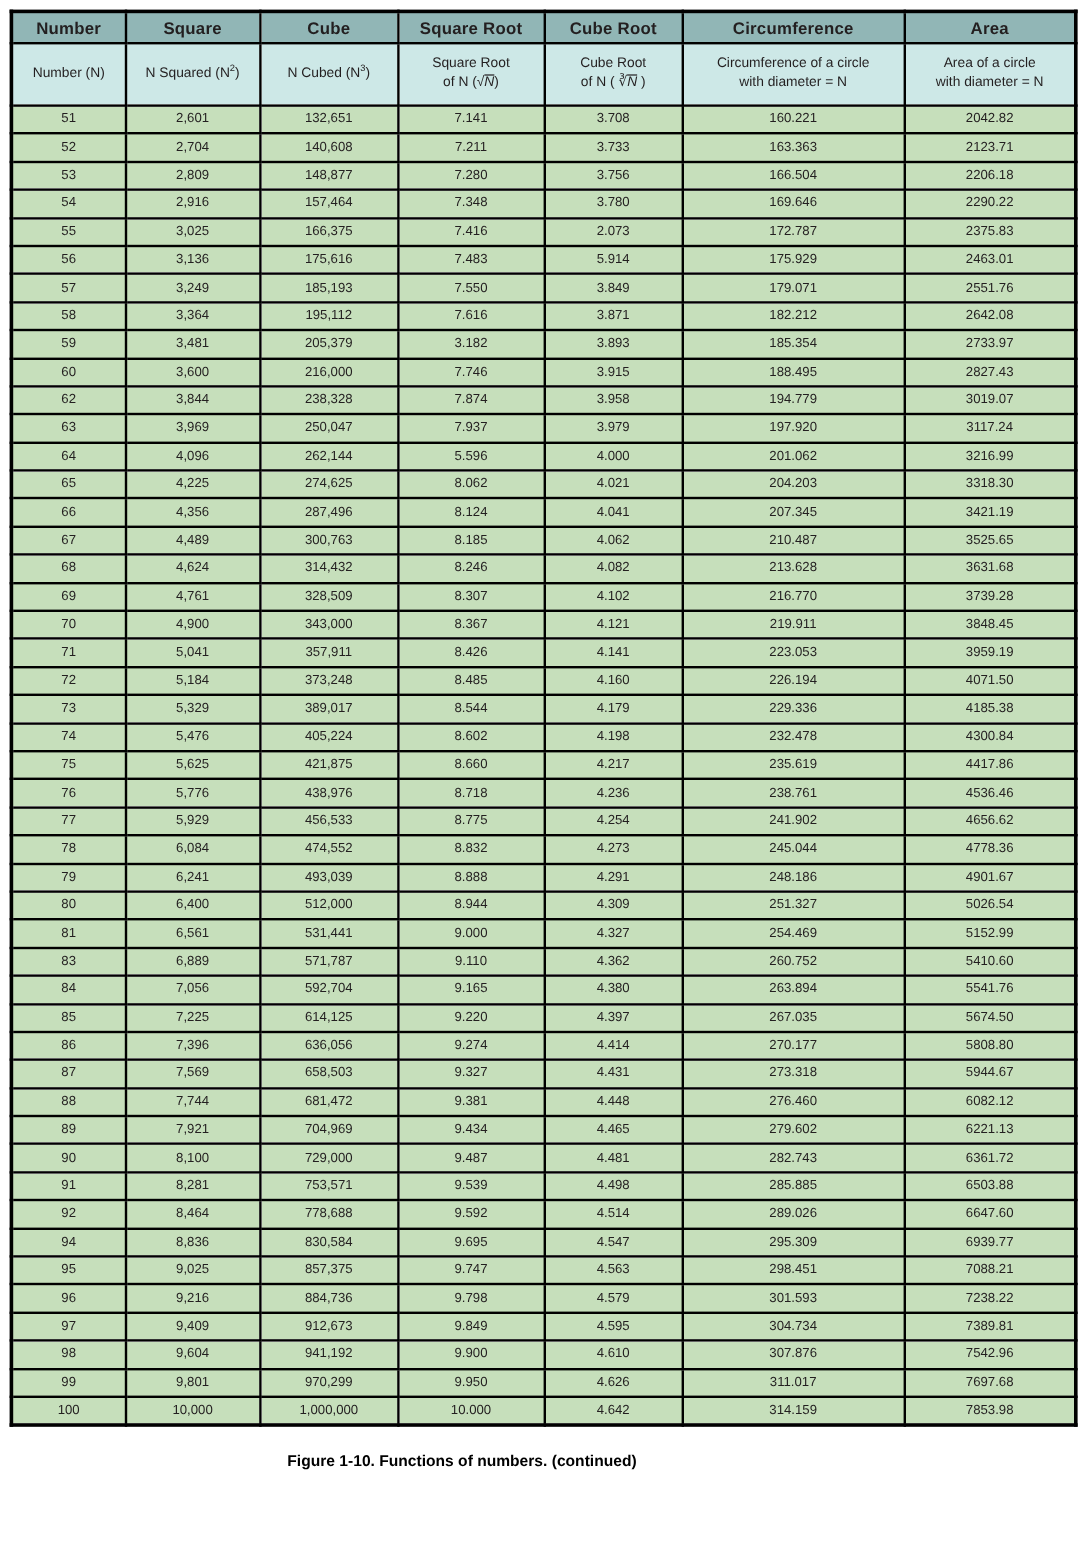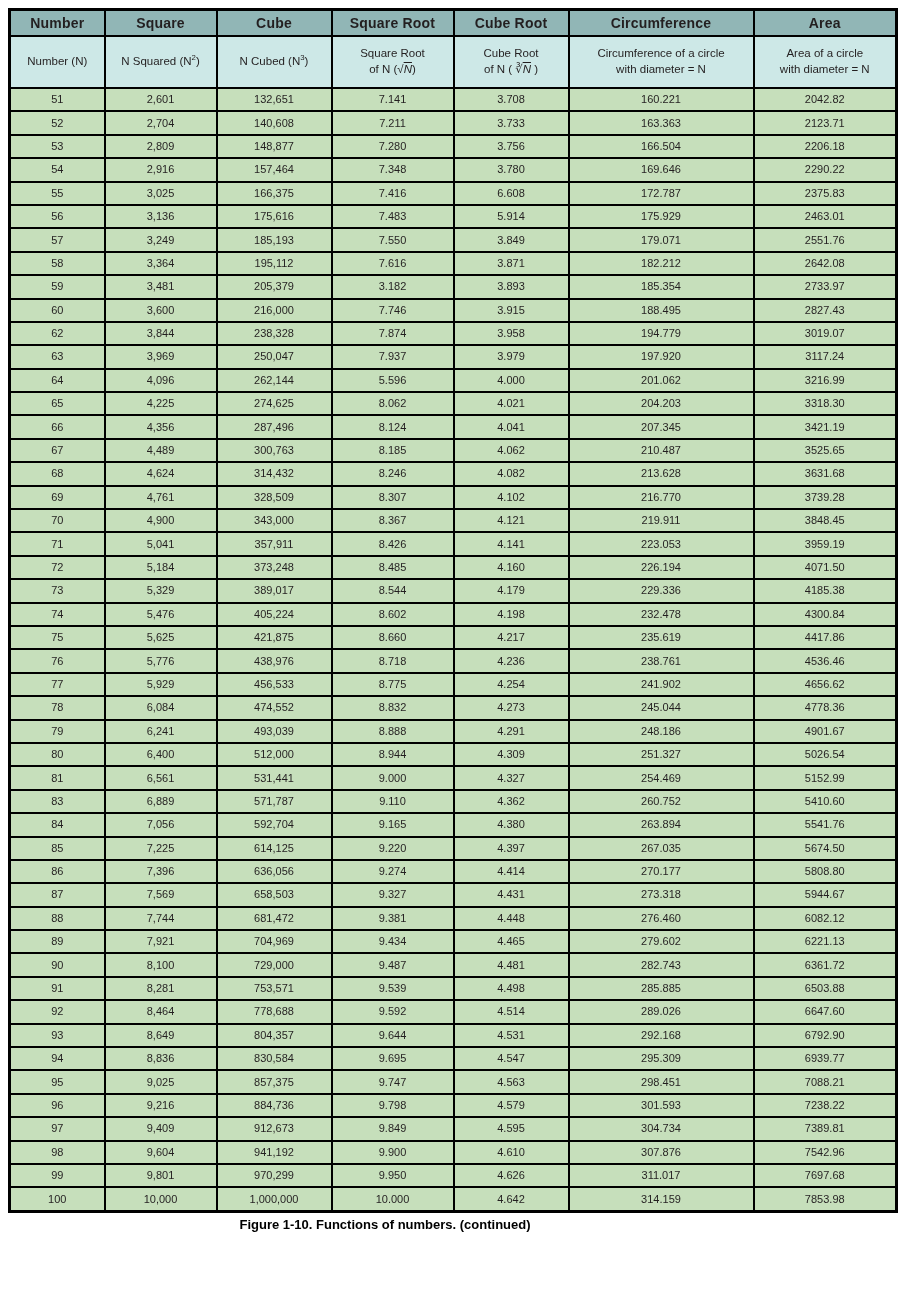--- a/index.html
+++ b/index.html
@@ -53,21 +53,21 @@
     font-style: italic;
     text-decoration: overline;
   }
   tbody td {
     background: #c6dfbb;
     height: 21.4px;
     font-size: 11px;
     line-height: 1;
   }
   .caption {
-    margin-top: 4px;
+    margin-top: 21px;
     text-align: center;
     font-size: 13px;
     font-weight: bold;
     color: #000000;
   }
 </style>
 </head>
 <body>
 
 <div class="page">
@@ -154,21 +154,21 @@
           <td>7.348</td>
           <td>3.780</td>
           <td>169.646</td>
           <td>2290.22</td>
         </tr>
         <tr>
           <td>55</td>
           <td>3,025</td>
           <td>166,375</td>
           <td>7.416</td>
-          <td>6.608</td>
+          <td>2.073</td>
           <td>172.787</td>
           <td>2375.83</td>
         </tr>
         <tr>
           <td>56</td>
           <td>3,136</td>
           <td>175,616</td>
           <td>7.483</td>
           <td>5.914</td>
           <td>175.929</td>
@@ -474,29 +474,20 @@
         <tr>
           <td>92</td>
           <td>8,464</td>
           <td>778,688</td>
           <td>9.592</td>
           <td>4.514</td>
           <td>289.026</td>
           <td>6647.60</td>
         </tr>
         <tr>
-          <td>93</td>
-          <td>8,649</td>
-          <td>804,357</td>
-          <td>9.644</td>
-          <td>4.531</td>
-          <td>292.168</td>
-          <td>6792.90</td>
-        </tr>
-        <tr>
           <td>94</td>
           <td>8,836</td>
           <td>830,584</td>
           <td>9.695</td>
           <td>4.547</td>
           <td>295.309</td>
           <td>6939.77</td>
         </tr>
         <tr>
           <td>95</td>

